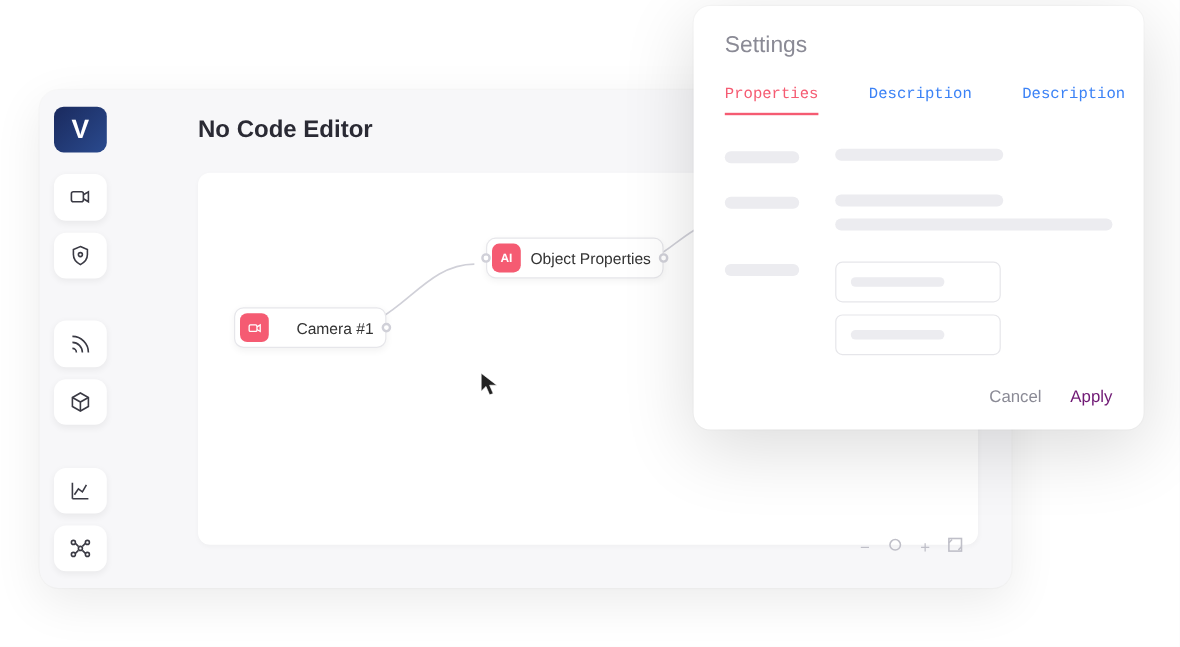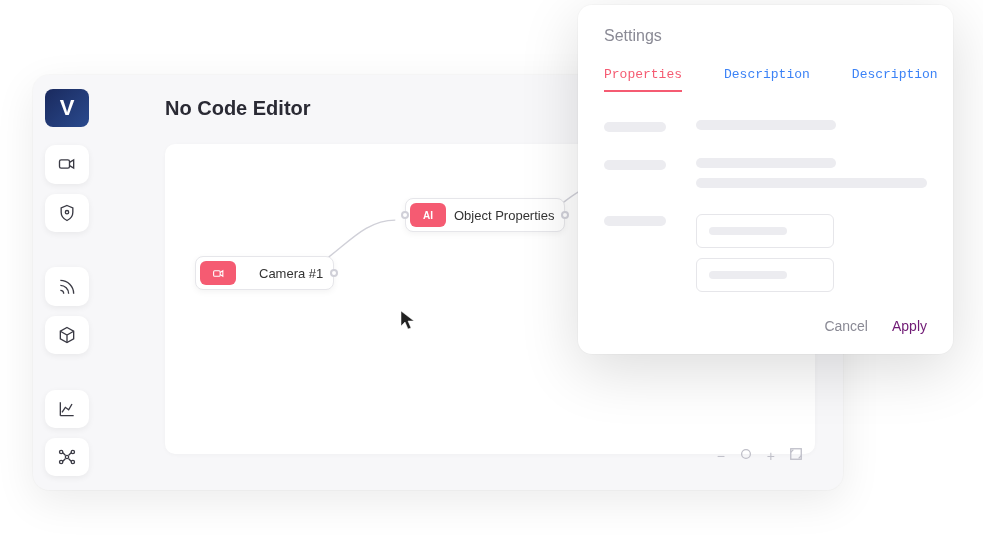--- a/index.html
+++ b/index.html
@@ -80,21 +80,21 @@
   align-items: center;
   background: #fff;
   border: 1px solid #e6e6ea;
   border-radius: 8px;
   padding: 4px 10px 4px 4px;
   font-size: 13px;
   color: #333;
   box-shadow: 0 2px 6px rgba(0,0,0,0.05);
 }
 .node-icon {
-  width: 36px;
+  width: 24px;
   height: 24px;
   background: #f55b72;
   border-radius: 6px;
   margin-right: 8px;
   display: flex;
   align-items: center;
   justify-content: center;
   color: #fff;
   font-size: 10px;
   font-weight: 700;
@@ -142,21 +142,21 @@
   position: absolute;
   right: 30px;
   top: 5px;
   width: 375px;
   background: #fff;
   border-radius: 14px;
   box-shadow: 0 16px 60px rgba(0,0,0,0.14), 0 0 0 1px rgba(0,0,0,0.02);
   padding: 22px 26px 20px 26px;
 }
 .settings-title {
-  font-size: 16px;
+  font-size: 19px;
   color: #8a8a95;
   margin-bottom: 22px;
 }
 .tabs {
   display: flex;
   gap: 42px;
   font-size: 13px;
   margin-bottom: 28px;
   font-family: Liberation Mono, monospace;
 }

